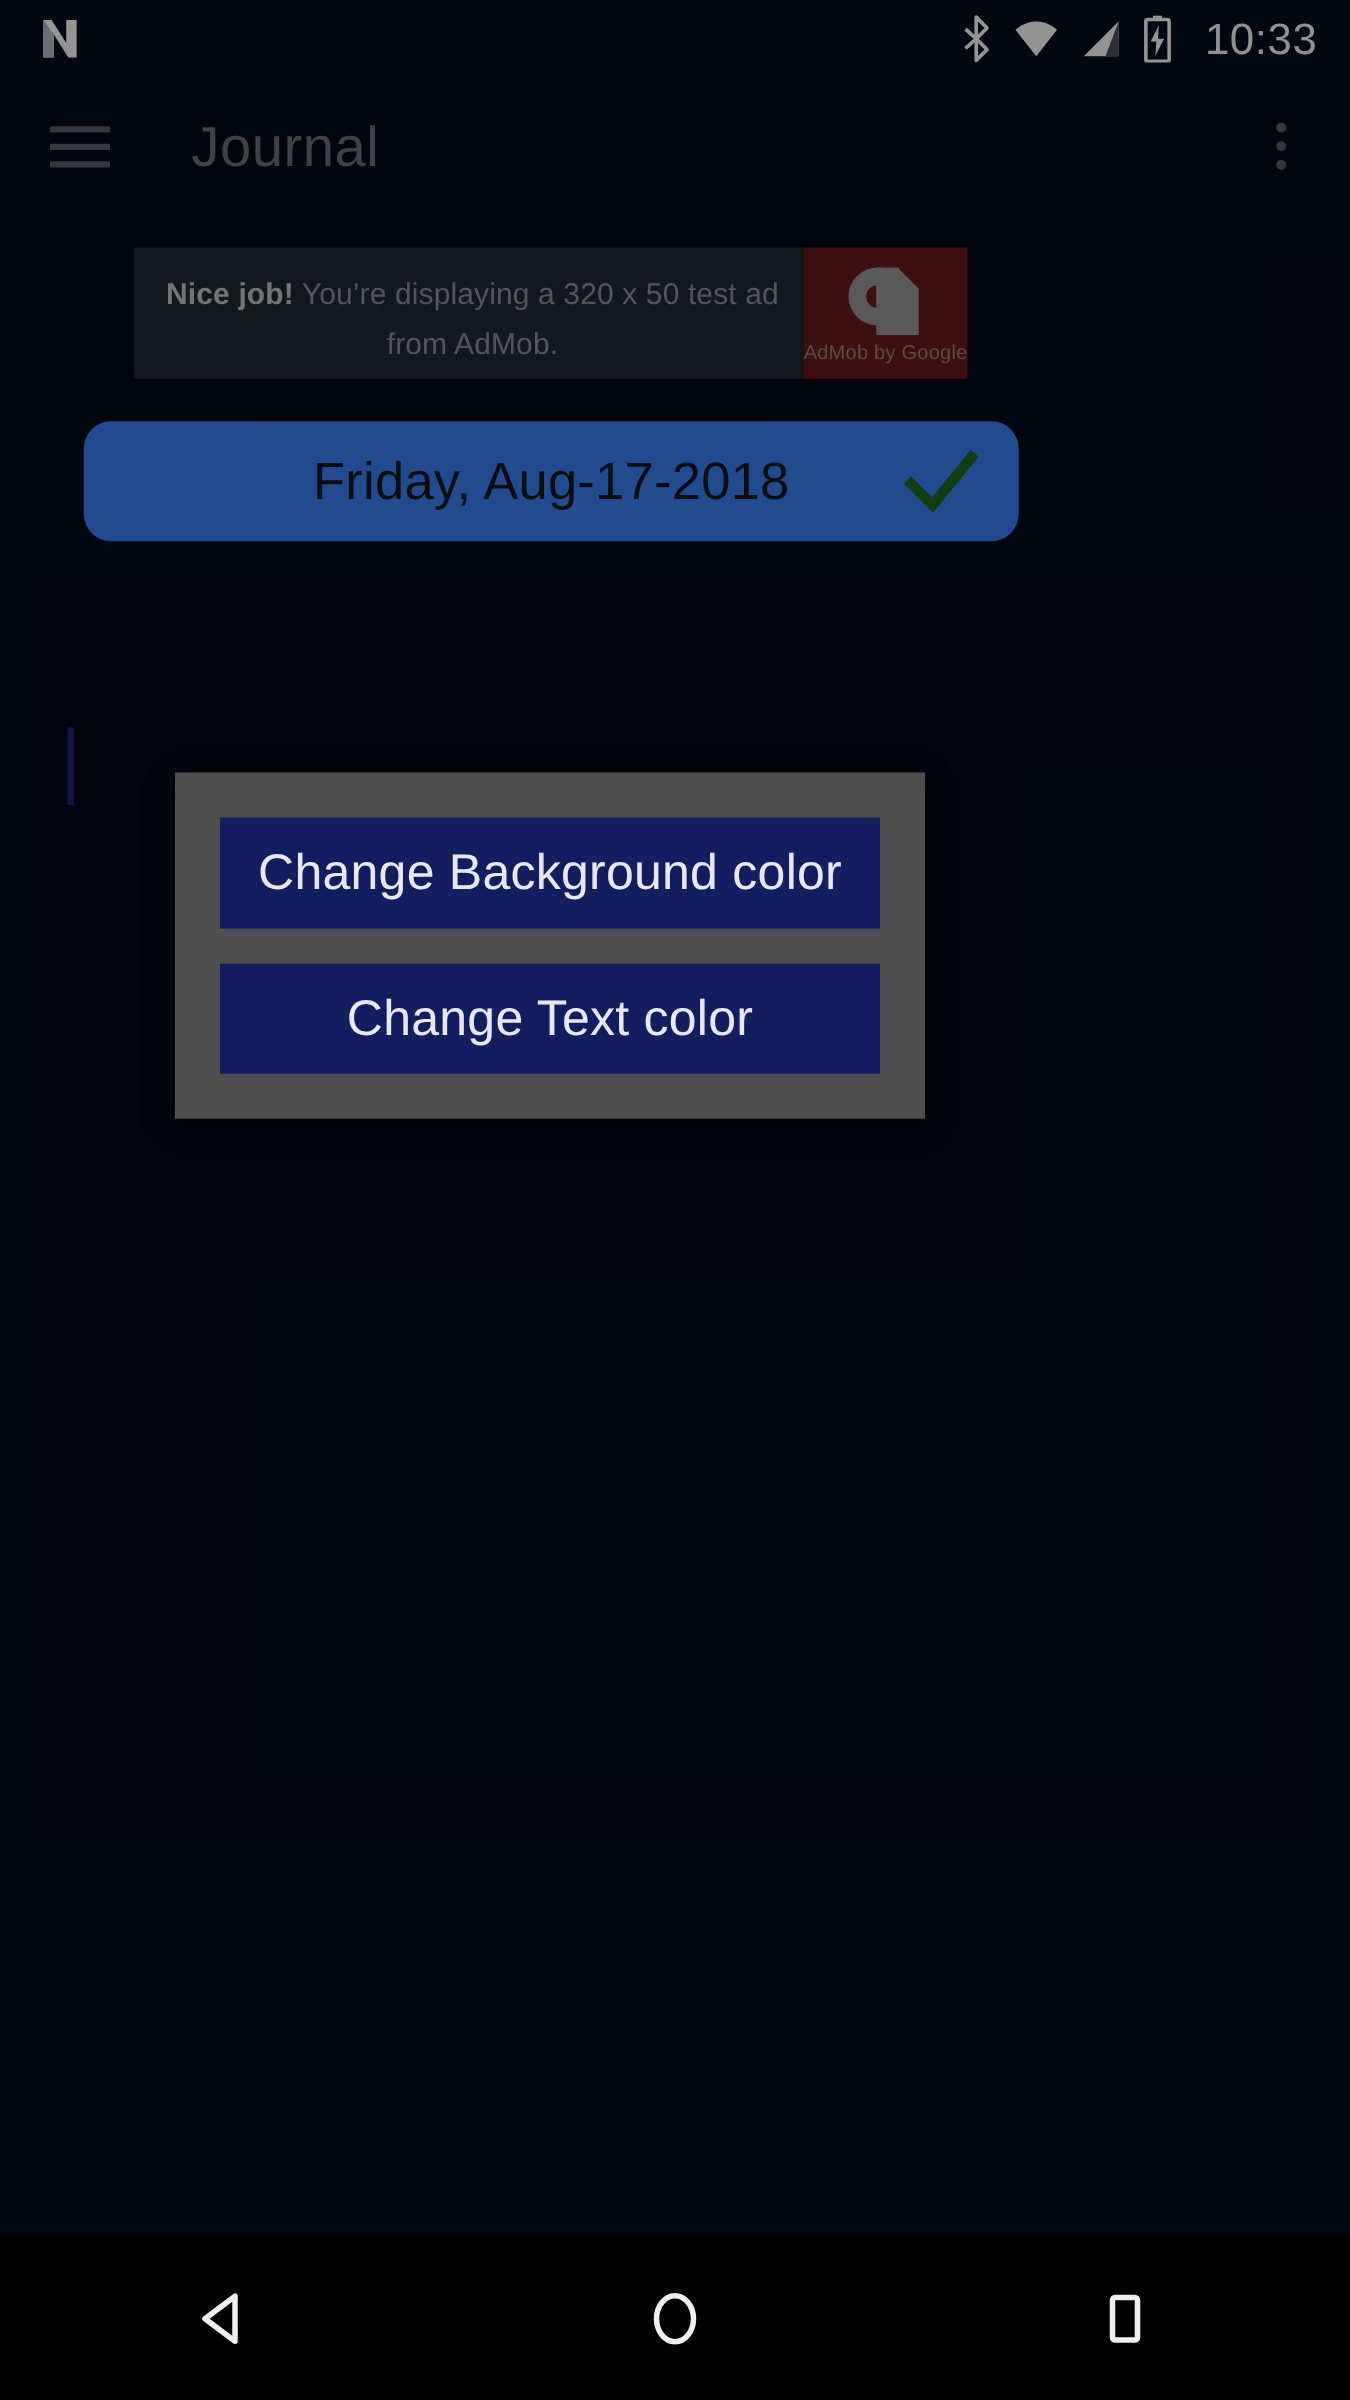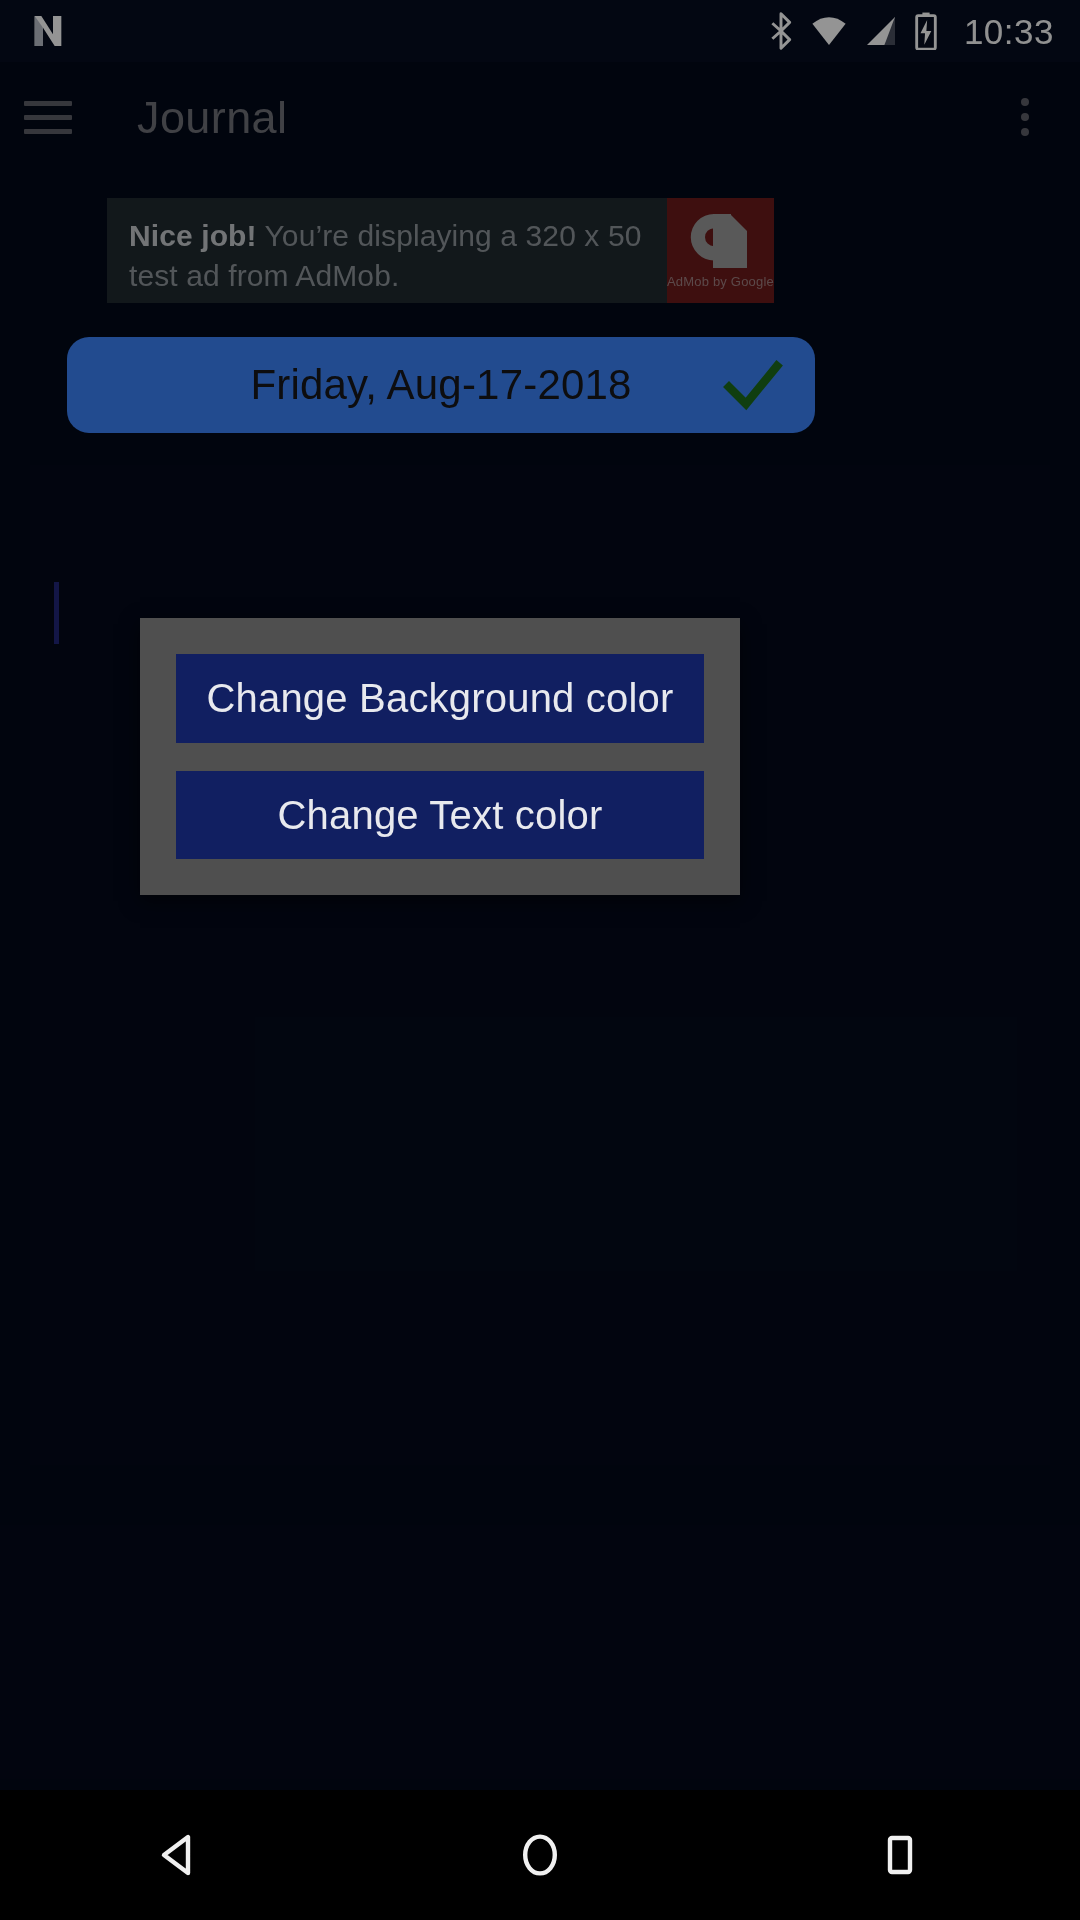--- a/index.html
+++ b/index.html
@@ -61,21 +61,21 @@
 
   
   #app-bar {
     position: absolute;
     left: 0; top: 62px;
     width: 1080px;
     height: 110px;
     display: flex;
     align-items: center;
     box-sizing: border-box;
-    padding: 0 30px 0 24px;
+    padding: 0 30px 0 40px;
     z-index: 4;
   }
   #hamburger-button {
     width: 58px;
     height: 58px;
     display: flex;
     flex-direction: column;
     justify-content: center;
     gap: 9px;
     cursor: pointer;
@@ -122,23 +122,24 @@
     z-index: 3;
   }
   #ad-text-area {
     flex: 1 1 auto;
     background: #202a30;
     box-sizing: border-box;
     padding: 18px 16px 0 22px;
   }
   #ad-text-line {
     color: #8e9499;
-    font-size: 30px;
+    font-size: 24px;
     line-height: 40px;
     letter-spacing: 0.1px;
+    text-align: center;
   }
   #ad-headline {
     color: #c5c9cc;
     font-weight: bold;
   }
   #ad-logo-area {
     position: relative;
     width: 154px;
     background: #6c1b1b;
     display: flex;
@@ -147,21 +148,21 @@
     justify-content: flex-start;
     padding-top: 11px;
     box-sizing: border-box;
   }
   #admob-glyph {
     width: 66px;
     height: 62px;
   }
   #admob-caption {
     color: #9e7f80;
-    font-size: 13px;
+    font-size: 16px;
     line-height: 1;
     margin-top: 4px;
     letter-spacing: 0.2px;
     white-space: nowrap;
   }
 
   
   #date-bar {
     position: absolute;
     left: 67px;

